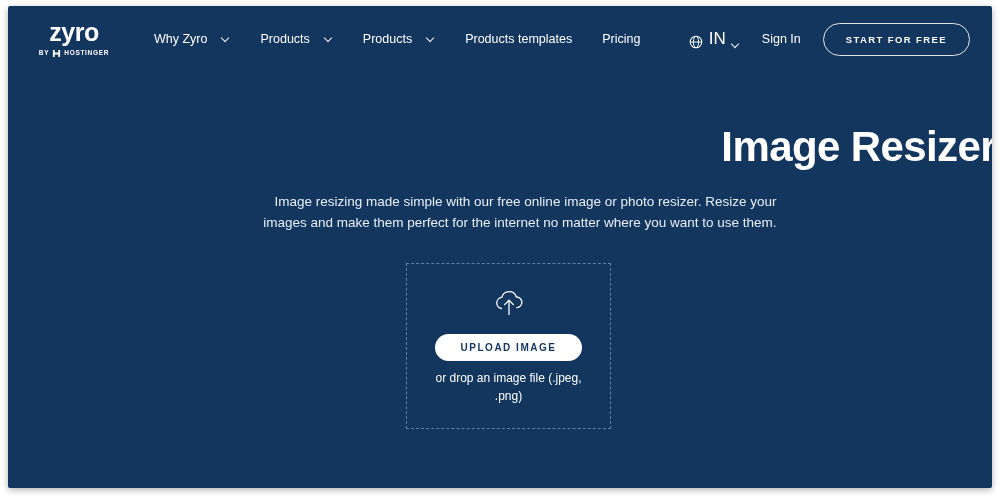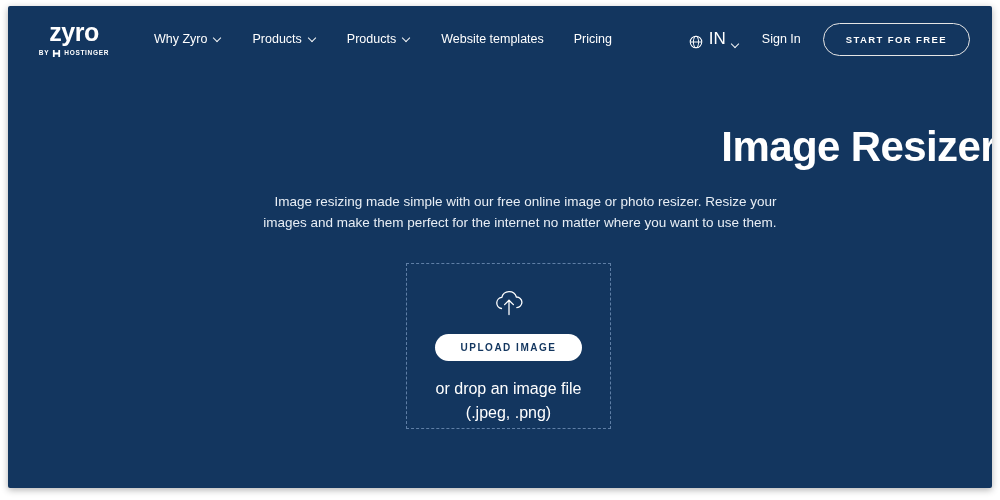--- a/index.html
+++ b/index.html
@@ -68,21 +68,21 @@
 
   .nav {
     display: flex;
     align-items: center;
     margin-left: 36px;
     gap: 30px;
   }
   .nav-item {
     display: flex;
     align-items: center;
-    gap: 7px;
+    gap: 15px;
     color: #ffffff;
     font-size: 12.5px;
     white-space: nowrap;
     cursor: pointer;
   }
   .chev {
     display: inline-block;
     width: 8px;
     height: 8px;
     position: relative;
@@ -182,25 +182,25 @@
     border: none;
     border-radius: 20px;
     font-size: 10px;
     font-weight: bold;
     letter-spacing: 1.5px;
     padding: 8px 26px;
     cursor: pointer;
     font-family: "Liberation Sans", sans-serif;
   }
   .drop-hint {
-    margin-top: 16px;
+    margin-top: 8px;
     width: 150px;
     text-align: center;
     color: #ffffff;
-    font-size: 16px;
+    font-size: 12px;
     line-height: 1.5;
   }
 </style>
 </head>
 <body>
 
 <div class="page-card">
 
   <div class="header">
 
@@ -224,21 +224,21 @@
       </div>
       <div class="nav-item">
         <span>Products</span>
         <span class="chev"></span>
       </div>
       <div class="nav-item">
         <span>Products</span>
         <span class="chev"></span>
       </div>
       <div class="nav-item">
-        <span>Website templates</span>
+        <span>Products templates</span>
       </div>
       <div class="nav-item">
         <span>Pricing</span>
       </div>
     </div>
 
     <div class="header-right">
       <div class="locale">
         <span>
           <svg class="globe-icon" width="14" height="14" viewBox="0 0 16 16">

